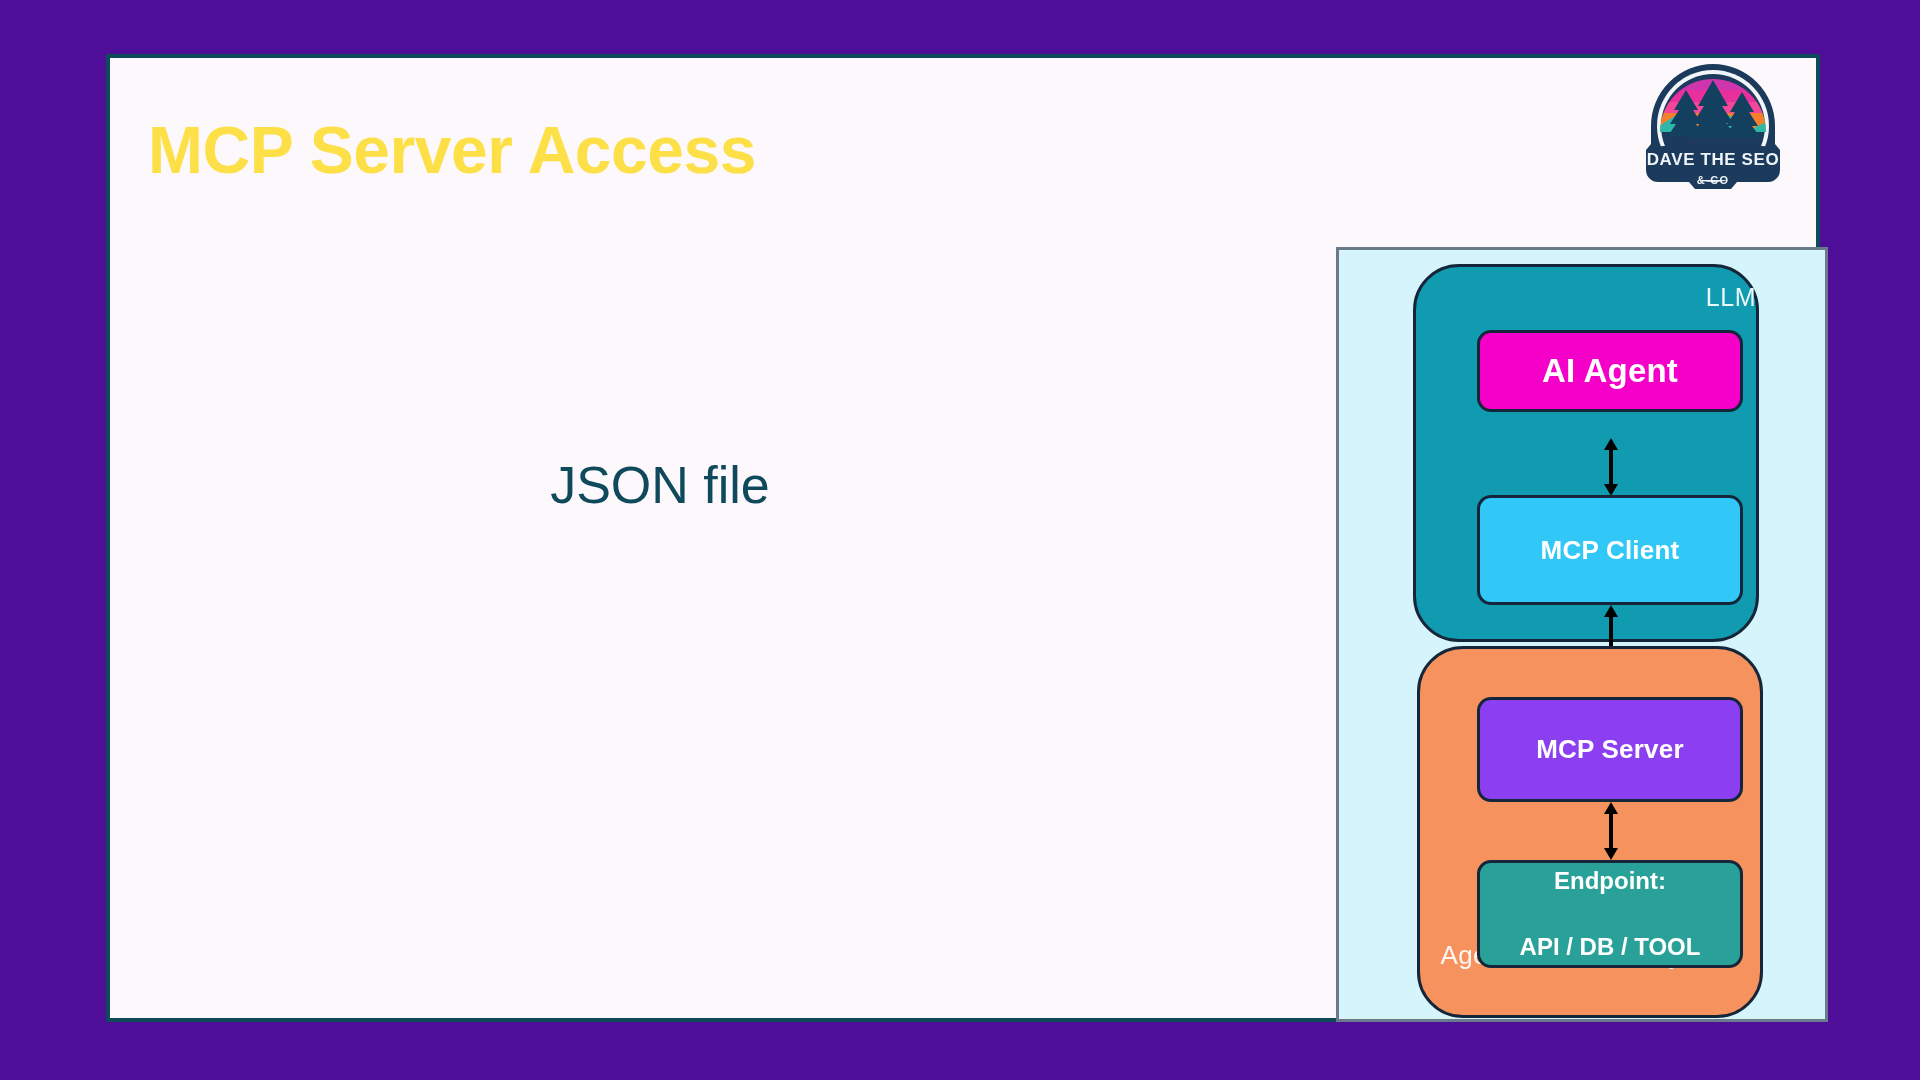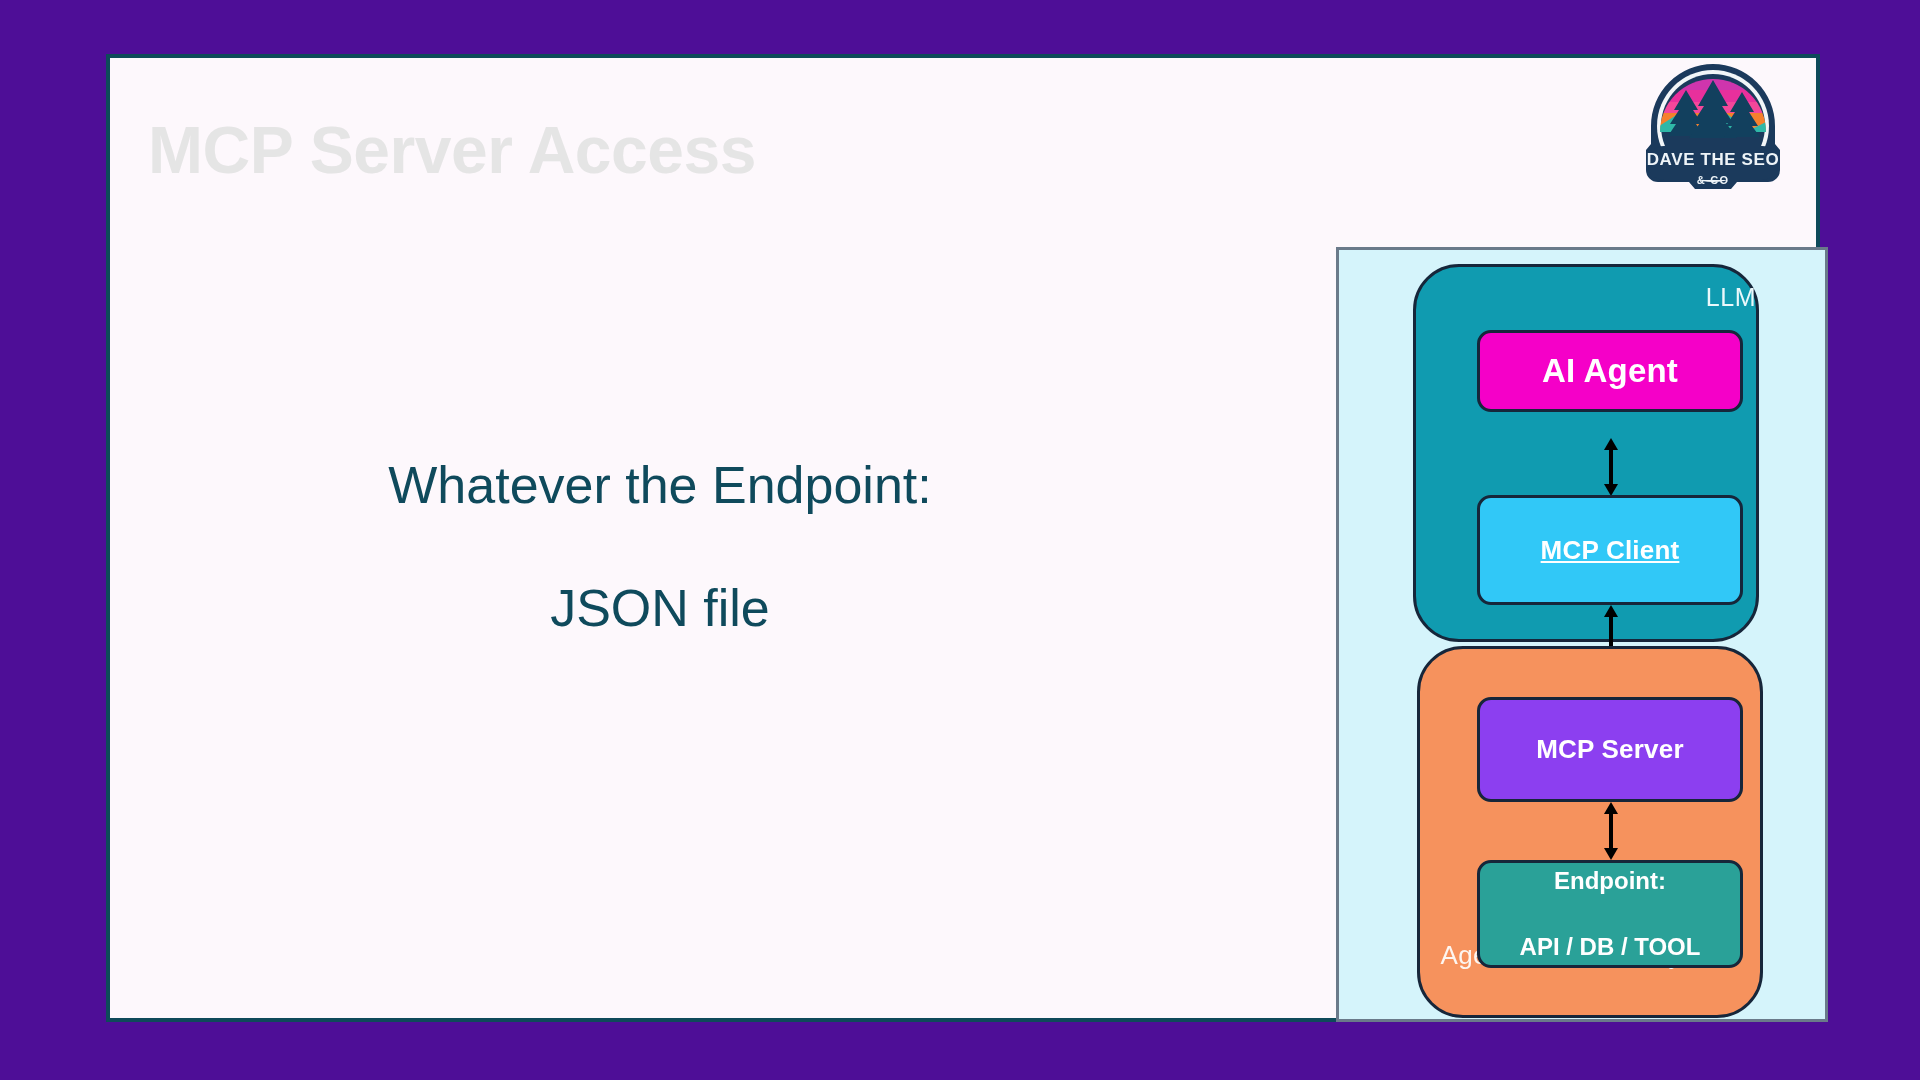--- a/index.html
+++ b/index.html
@@ -34,21 +34,21 @@
     box-sizing: border-box;
   }
 
   
   #slide-title {
     position: absolute;
     left: 148px;
     top: 112px;
     font-size: 66px;
     font-weight: bold;
-    color: #e5e5e5;
+    color: #fde047;
     letter-spacing: -0.5px;
     white-space: nowrap;
   }
 
   
   #slide-body {
     position: absolute;
     left: 130px;
     top: 455px;
     width: 1060px;
@@ -135,21 +135,20 @@
   #mcp-client-node {
     left: 138px;
     top: 245px;
     width: 266px;
     height: 110px;
     background: #31c8f7;
     border-radius: 14px;
     font-size: 26px;
     font-weight: bold;
     letter-spacing: 0.2px;
-    text-decoration: underline;
   }
 
   
   #system-container {
     left: 78px;
     top: 396px;
     width: 346px;
     height: 372px;
     background: #f6925d;
     border-radius: 46px;
@@ -241,21 +240,20 @@
       <path d="M104 34 L116 54 L111 54 L120 68 L114 68 L122 79 L86 79 L94 68 L88 68 L97 54 L92 54 Z"></path>
     </g>
 
     <rect x="10" y="88" width="130" height="34" rx="16" fill="#1b3a5c"></rect>
     <text x="75" y="107" text-anchor="middle" font-family="Liberation Sans, sans-serif" font-size="17" font-weight="bold" fill="#eef4f8" letter-spacing="0.6">DAVE THE SEO</text>
     <text x="75" y="126" text-anchor="middle" font-family="Liberation Sans, sans-serif" font-size="11" font-weight="bold" fill="#eef4f8" letter-spacing="1.2">&amp; CO</text>
   </svg>
 </div>
 
 <div id="slide-body">
-  <div class="body-line">Whatever the Endpoint:</div>
   <div class="body-line">JSON file</div>
 </div>
 
 <div id="diagram-panel">
 
   <div class="node" id="llm-container">
     <div id="llm-label">LLM</div>
   </div>
 
   <div class="node" id="ai-agent-node">

